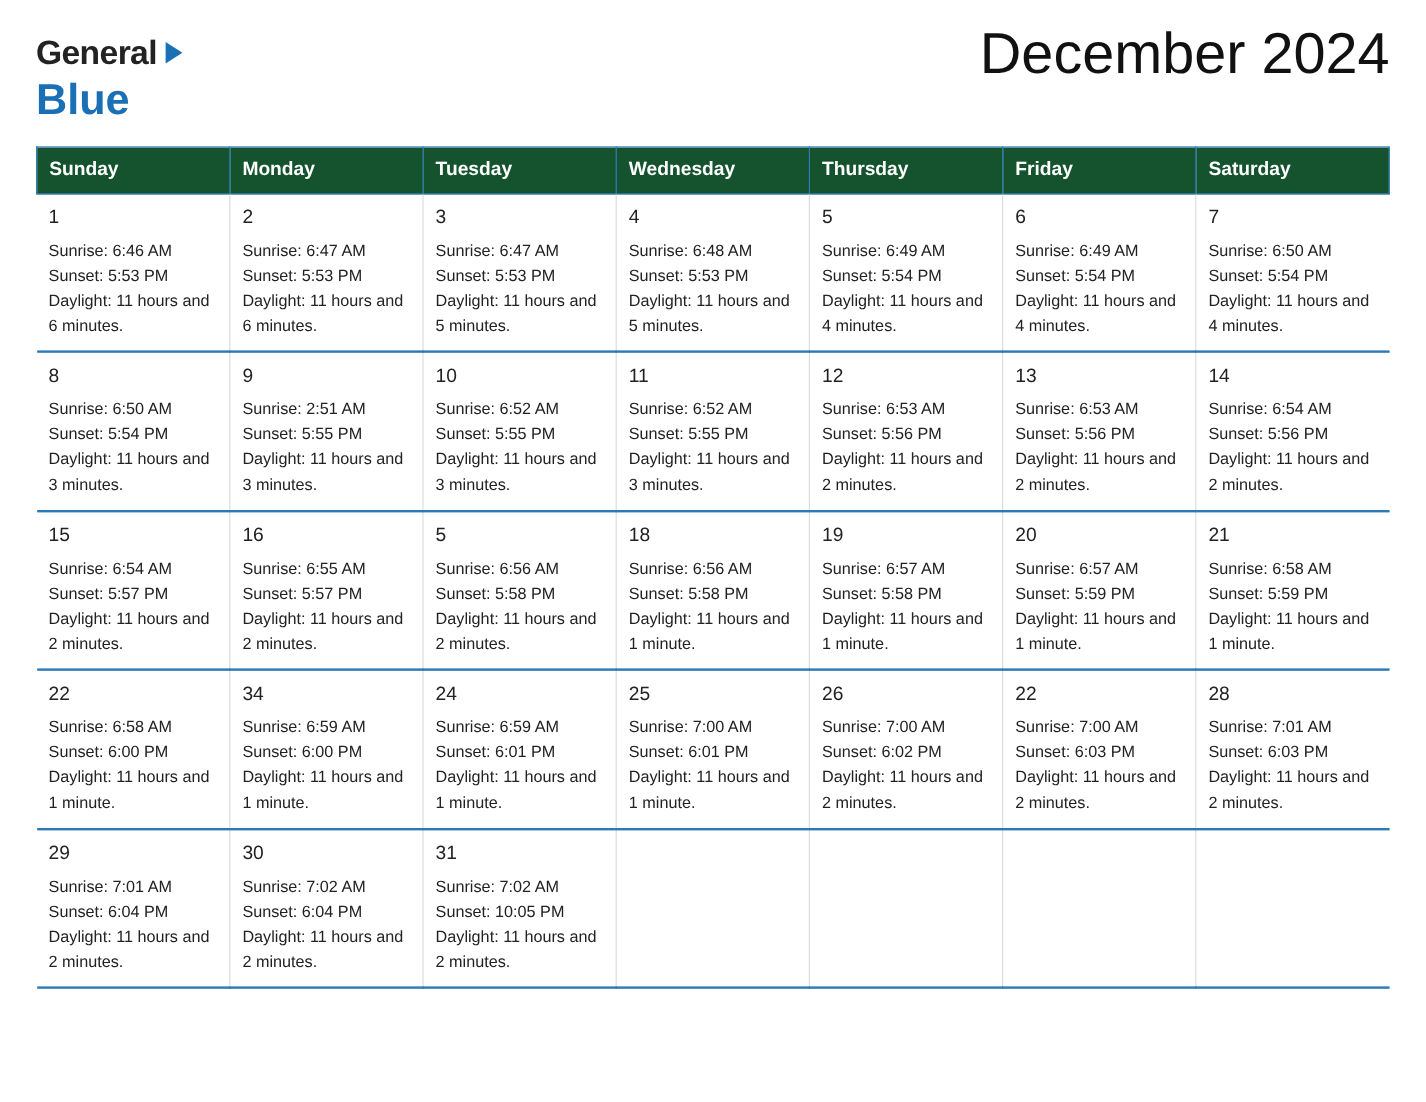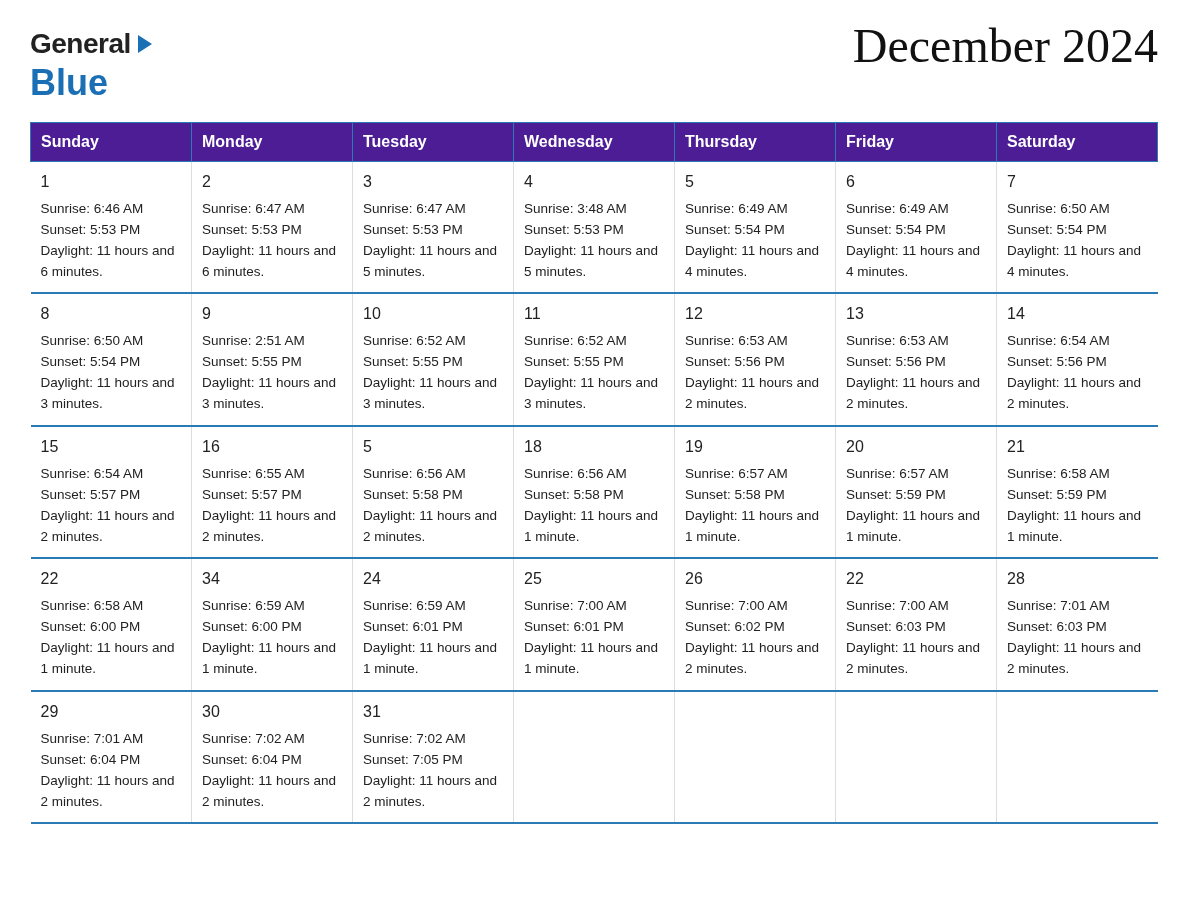--- a/index.html
+++ b/index.html
@@ -38,40 +38,39 @@
       display: flex;
       align-items: center;
       margin-top: 2px;
     }
     .logo-wrapper {
       display: flex;
       flex-direction: column;
     }
     .title-block {
       text-align: right;
-      font-family: Liberation Serif, serif;
     }
     .main-title {
       font-size: 48px;
       font-weight: normal;
       color: #111;
       line-height: 1.1;
     }
     .subtitle {
       font-size: 22px;
       color: #333;
       margin-top: 4px;
     }
     table {
       width: 100%;
       border-collapse: collapse;
       table-layout: fixed;
     }
     thead tr th {
-      background-color: #4c1d95;
+      background-color: #14532d;
       color: #fff;
       font-size: 16px;
       font-weight: bold;
       padding: 10px 10px;
       text-align: left;
       border: 1px solid #2a7ab5;
     }
     tbody tr {
       border-bottom: 2px solid #2a7ab5;
     }
@@ -130,21 +129,21 @@
         <th>Thursday</th>
         <th>Friday</th>
         <th>Saturday</th>
       </tr>
   </thead>
   <tbody id="calendar-body">
   <tr>
         <td><span class="day-num">1</span><span>Sunrise: 6:46 AM</span><br><span>Sunset: 5:53 PM</span><br><span>Daylight: 11 hours and 6 minutes.</span></td>
         <td><span class="day-num">2</span><span>Sunrise: 6:47 AM</span><br><span>Sunset: 5:53 PM</span><br><span>Daylight: 11 hours and 6 minutes.</span></td>
         <td><span class="day-num">3</span><span>Sunrise: 6:47 AM</span><br><span>Sunset: 5:53 PM</span><br><span>Daylight: 11 hours and 5 minutes.</span></td>
-        <td><span class="day-num">4</span><span>Sunrise: 3:48 AM</span><br><span>Sunset: 5:53 PM</span><br><span>Daylight: 11 hours and 5 minutes.</span></td>
+        <td><span class="day-num">4</span><span>Sunrise: 6:48 AM</span><br><span>Sunset: 5:53 PM</span><br><span>Daylight: 11 hours and 5 minutes.</span></td>
         <td><span class="day-num">5</span><span>Sunrise: 6:49 AM</span><br><span>Sunset: 5:54 PM</span><br><span>Daylight: 11 hours and 4 minutes.</span></td>
         <td><span class="day-num">6</span><span>Sunrise: 6:49 AM</span><br><span>Sunset: 5:54 PM</span><br><span>Daylight: 11 hours and 4 minutes.</span></td>
         <td><span class="day-num">7</span><span>Sunrise: 6:50 AM</span><br><span>Sunset: 5:54 PM</span><br><span>Daylight: 11 hours and 4 minutes.</span></td>
       </tr>
       <tr>
         <td><span class="day-num">8</span><span>Sunrise: 6:50 AM</span><br><span>Sunset: 5:54 PM</span><br><span>Daylight: 11 hours and 3 minutes.</span></td>
         <td><span class="day-num">9</span><span>Sunrise: 2:51 AM</span><br><span>Sunset: 5:55 PM</span><br><span>Daylight: 11 hours and 3 minutes.</span></td>
         <td><span class="day-num">10</span><span>Sunrise: 6:52 AM</span><br><span>Sunset: 5:55 PM</span><br><span>Daylight: 11 hours and 3 minutes.</span></td>
         <td><span class="day-num">11</span><span>Sunrise: 6:52 AM</span><br><span>Sunset: 5:55 PM</span><br><span>Daylight: 11 hours and 3 minutes.</span></td>
         <td><span class="day-num">12</span><span>Sunrise: 6:53 AM</span><br><span>Sunset: 5:56 PM</span><br><span>Daylight: 11 hours and 2 minutes.</span></td>
@@ -165,20 +164,20 @@
         <td><span class="day-num">34</span><span>Sunrise: 6:59 AM</span><br><span>Sunset: 6:00 PM</span><br><span>Daylight: 11 hours and 1 minute.</span></td>
         <td><span class="day-num">24</span><span>Sunrise: 6:59 AM</span><br><span>Sunset: 6:01 PM</span><br><span>Daylight: 11 hours and 1 minute.</span></td>
         <td><span class="day-num">25</span><span>Sunrise: 7:00 AM</span><br><span>Sunset: 6:01 PM</span><br><span>Daylight: 11 hours and 1 minute.</span></td>
         <td><span class="day-num">26</span><span>Sunrise: 7:00 AM</span><br><span>Sunset: 6:02 PM</span><br><span>Daylight: 11 hours and 2 minutes.</span></td>
         <td><span class="day-num">22</span><span>Sunrise: 7:00 AM</span><br><span>Sunset: 6:03 PM</span><br><span>Daylight: 11 hours and 2 minutes.</span></td>
         <td><span class="day-num">28</span><span>Sunrise: 7:01 AM</span><br><span>Sunset: 6:03 PM</span><br><span>Daylight: 11 hours and 2 minutes.</span></td>
       </tr>
       <tr>
         <td><span class="day-num">29</span><span>Sunrise: 7:01 AM</span><br><span>Sunset: 6:04 PM</span><br><span>Daylight: 11 hours and 2 minutes.</span></td>
         <td><span class="day-num">30</span><span>Sunrise: 7:02 AM</span><br><span>Sunset: 6:04 PM</span><br><span>Daylight: 11 hours and 2 minutes.</span></td>
-        <td><span class="day-num">31</span><span>Sunrise: 7:02 AM</span><br><span>Sunset: 7:05 PM</span><br><span>Daylight: 11 hours and 2 minutes.</span></td>
+        <td><span class="day-num">31</span><span>Sunrise: 7:02 AM</span><br><span>Sunset: 10:05 PM</span><br><span>Daylight: 11 hours and 2 minutes.</span></td>
         <td class="empty-cell"></td>
         <td class="empty-cell"></td>
         <td class="empty-cell"></td>
         <td class="empty-cell"></td>
       </tr>
     </tbody>
 </table>
 
 </body></html>

